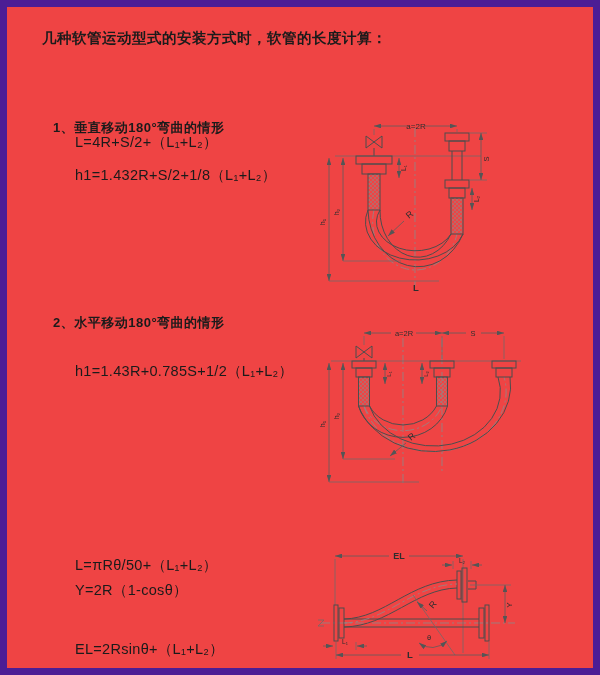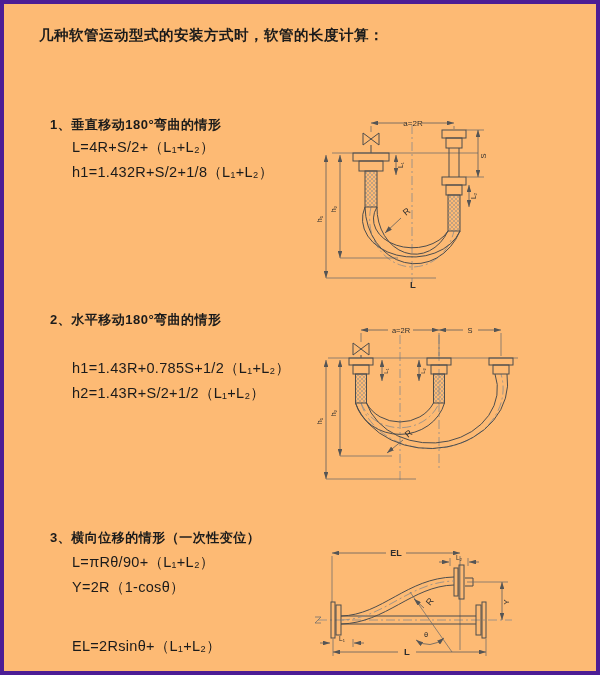--- a/index.html
+++ b/index.html
@@ -3,22 +3,22 @@
 <meta charset="utf-8">
 <style>
   html,body{margin:0;padding:0;}
   body{
     width:600px;height:675px;position:relative;
     background:#f4f4f2;
     font-family:"Liberation Sans","DejaVu Sans",sans-serif;
     color:#1b1b1b;
   }
   .page{
-    position:absolute;inset:0;background:#fdba74;
-    border:4px solid #4c1d95;box-sizing:border-box;
+    position:absolute;inset:0;background:#ef4444;
+    border:7px solid #4c1d95;box-sizing:border-box;
   }
   .title{
     position:absolute;left:35px;top:22px;
     font-size:14.5px;font-weight:700;letter-spacing:.5px;white-space:nowrap;
   }
   .sec-heading{
     position:absolute;left:46px;
     font-size:13px;font-weight:700;letter-spacing:.5px;white-space:nowrap;
   }
   .formula{
@@ -38,29 +38,27 @@
   .hatchbox{stroke:#4d4d4d;stroke-width:1;}
 </style>
 </head>
 <body>
 
 <div class="page">
 
   <div class="title">几种软管运动型式的安装方式时，软管的长度计算：</div>
 
   <div class="sec-heading" style="top:112px">1、垂直移动180°弯曲的情形</div>
-  <div class="formula" style="top:134px">L=4R+S/2+（L₁+L₂）</div>
+  <div class="formula" style="top:126px">L=4R+S/2+（L₁+L₂）</div>
   <div class="formula" style="top:159px">h1=1.432R+S/2+1/8（L₁+L₂）</div>
 
   <div class="sec-heading" style="top:307px">2、水平移动180°弯曲的情形</div>
   <div class="formula" style="top:355px">h1=1.43R+0.785S+1/2（L₁+L₂）</div>
-  <div class="formula" style="top:380px">h2=1.43R+S/2+1/2（L₁+L₂）</div>
-
-  <div class="sec-heading" style="top:525px">3、横向位移的情形（一次性变位）</div>
-  <div class="formula" style="top:549px">L=πRθ/90+（L₁+L₂）</div>
+
+  <div class="formula" style="top:549px">L=πRθ/50+（L₁+L₂）</div>
   <div class="formula" style="top:574px">Y=2R（1-cosθ）</div>
   <div class="formula" style="top:633px">EL=2Rsinθ+（L₁+L₂）</div>
 
   <div class="diag" style="left:312px;top:76px">
     <svg width="278" height="178" viewBox="0 0 278 178">
       <defs>
         <marker id="d1a" viewBox="0 0 9 6" refX="9" refY="3" markerWidth="9" markerHeight="6" orient="auto-start-reverse">
           <path d="M0,0 L9,3 L0,6 Z" fill="#555"></path>
         </marker>
         <pattern id="d1h" width="4" height="4" patternUnits="userSpaceOnUse">

